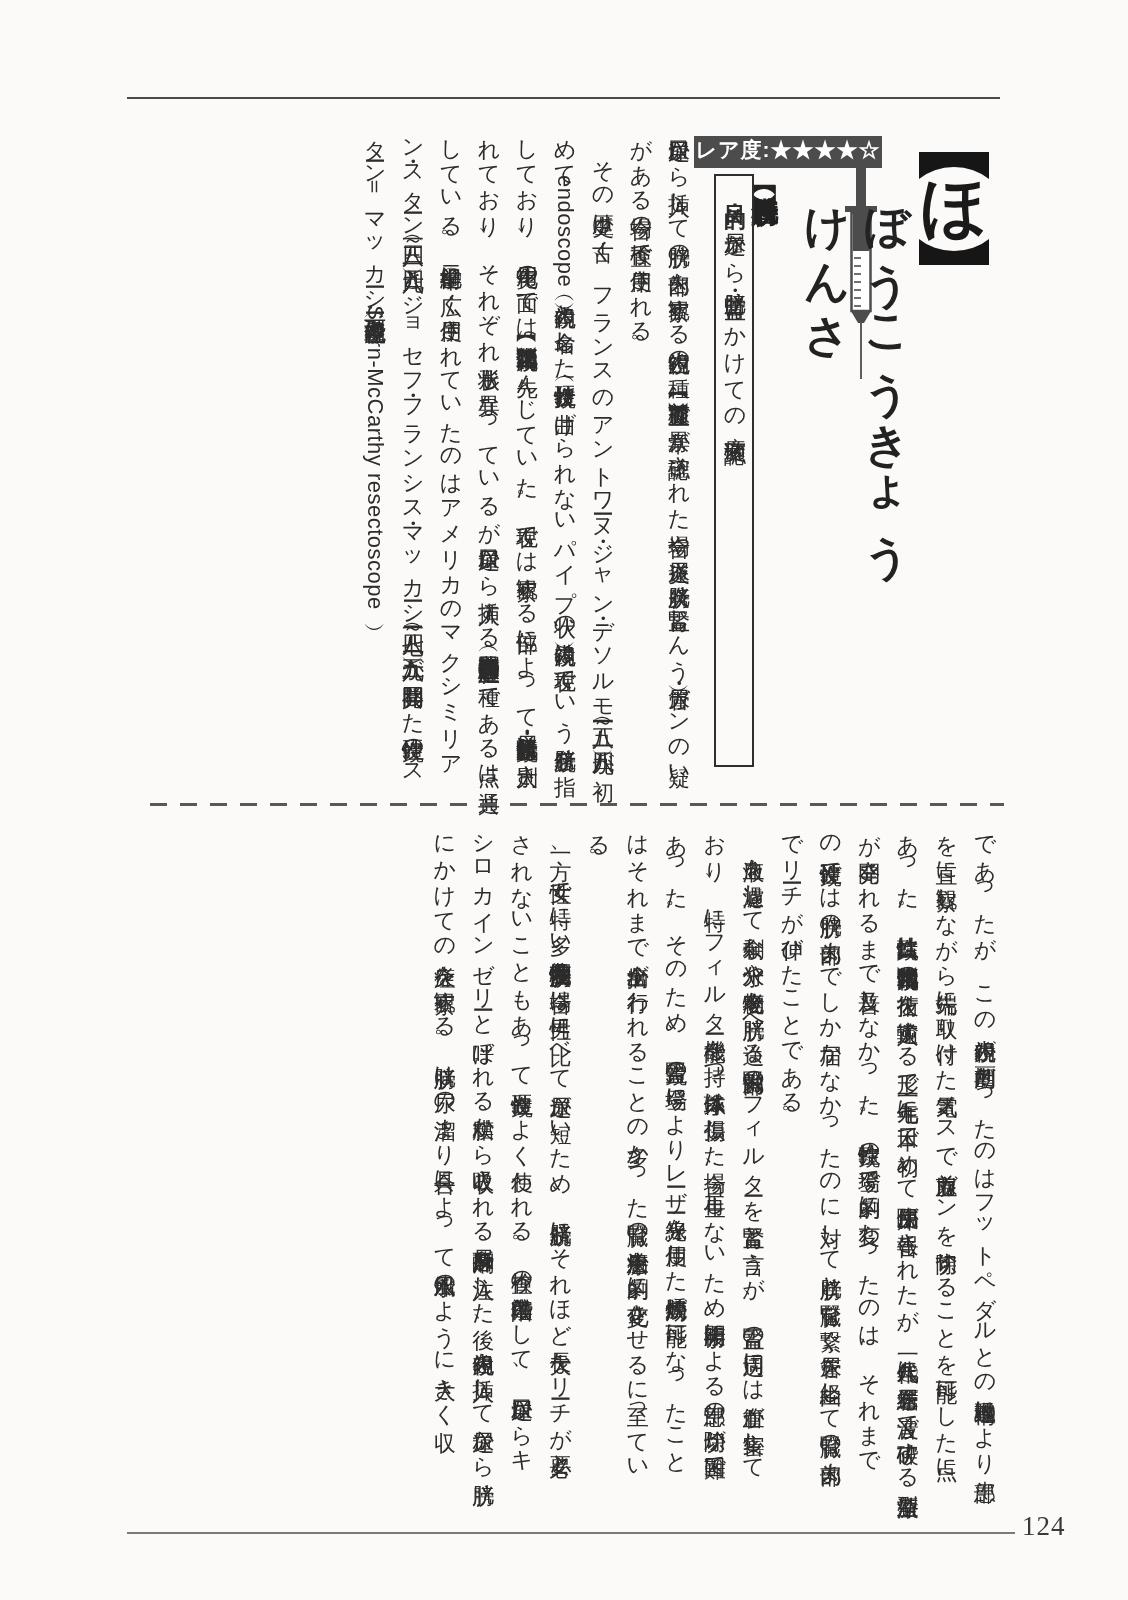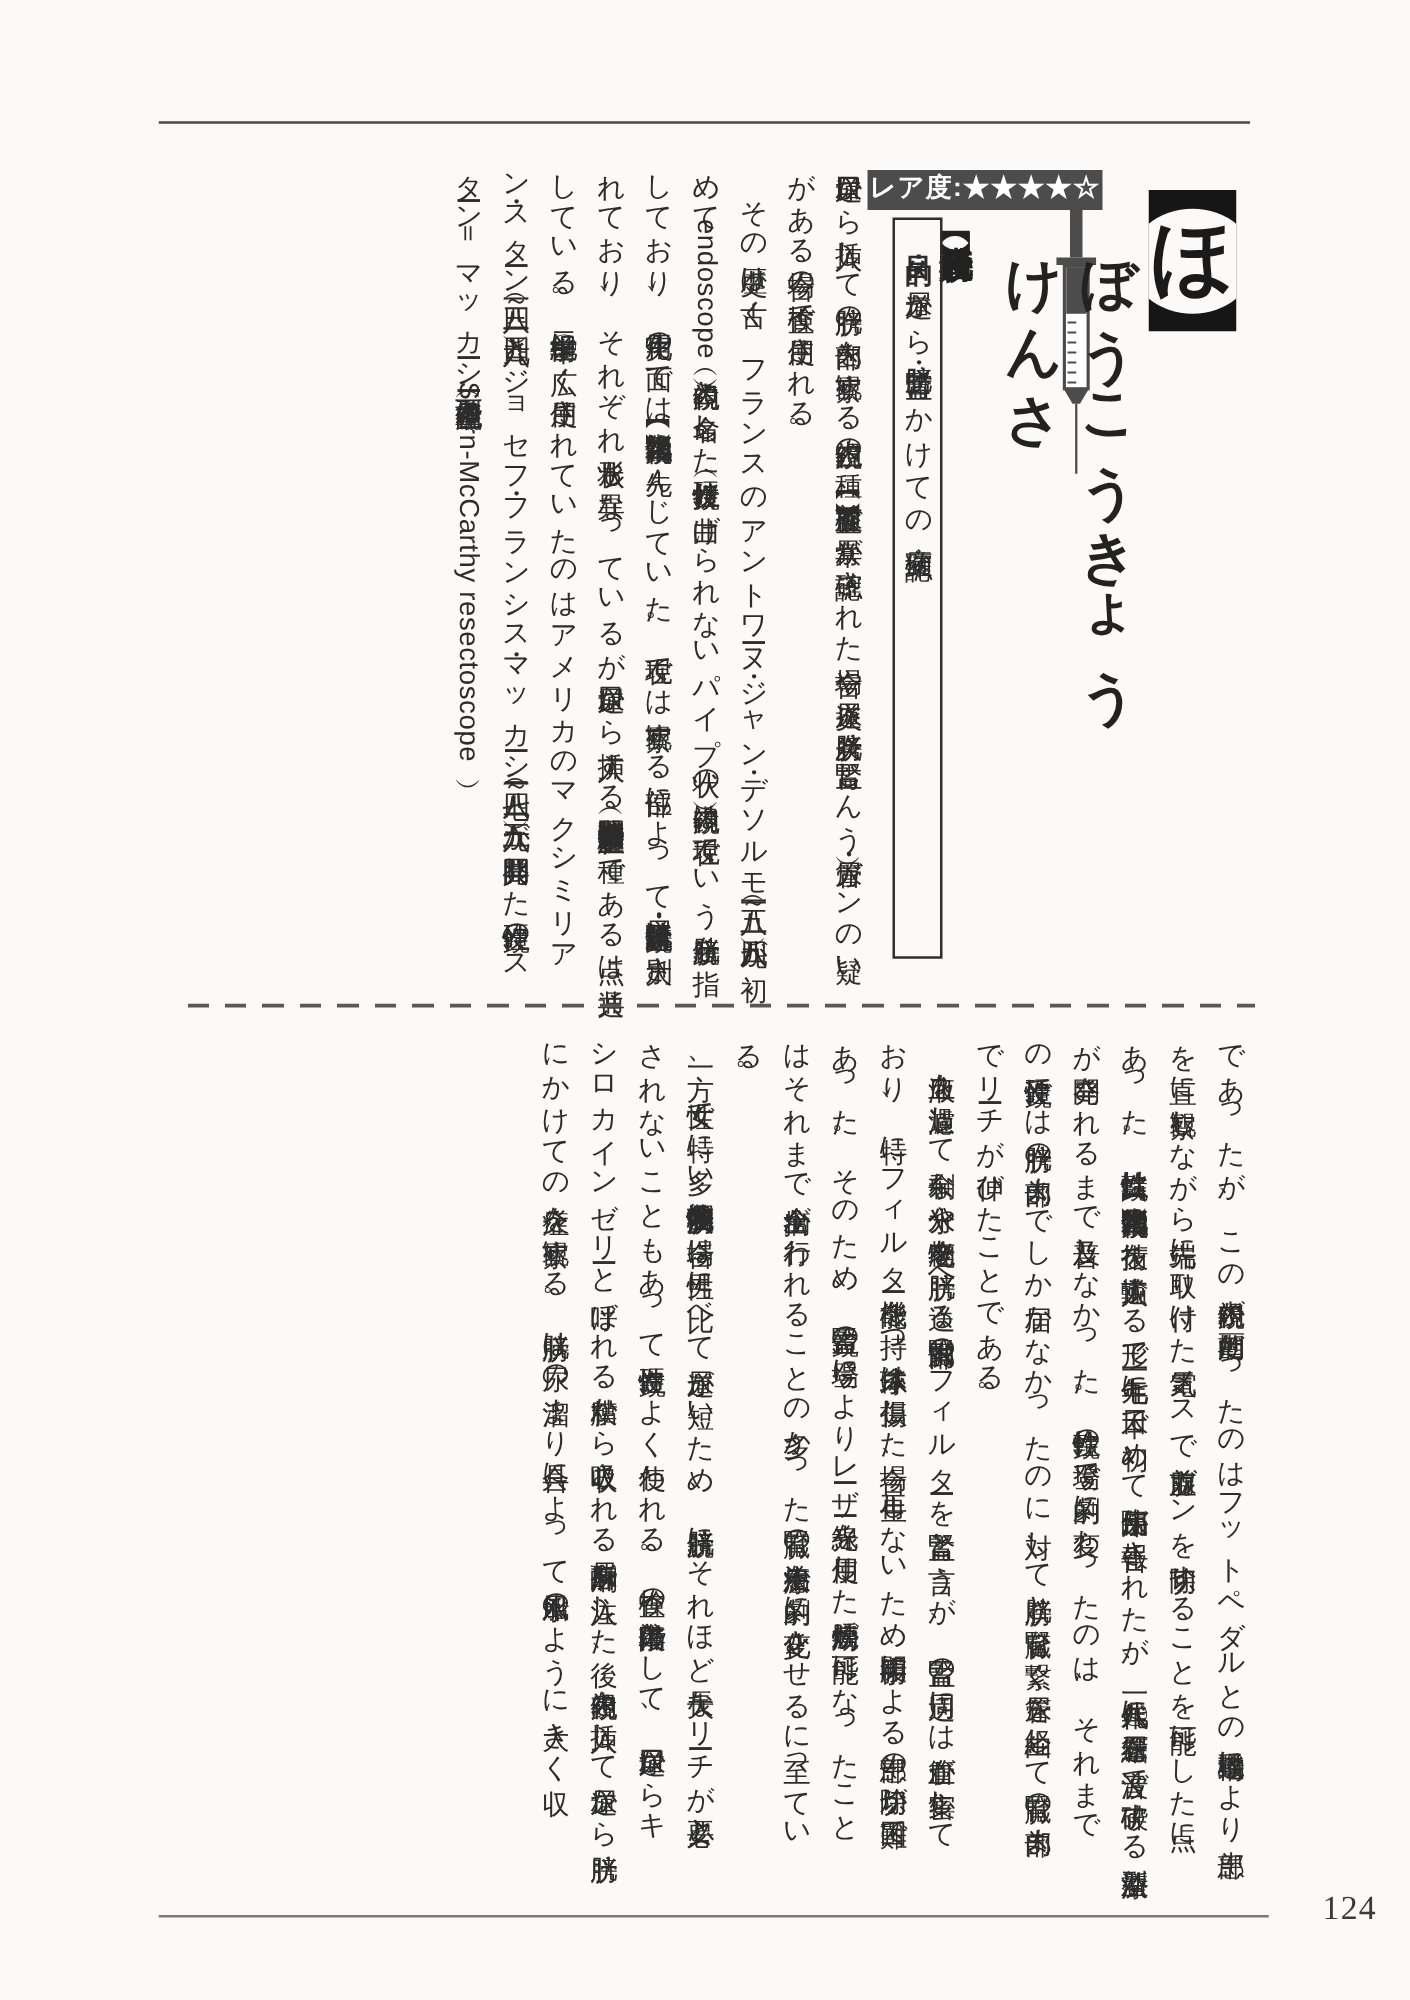--- a/index.html
+++ b/index.html
@@ -8,21 +8,21 @@
     width:1128px;height:1600px;
     background:#fbfaf8;
     overflow:hidden;
     font-family:"Liberation Sans", sans-serif;
     color:#2c2c2c;
   }
   
   .top-rule{position:absolute;left:127px;top:97px;width:873px;height:2px;background:#4a4a4a;}
   .bottom-rule{position:absolute;left:127px;top:1532px;width:888px;height:2px;background:#7a7a7a;}
   .page-number{
-    position:absolute;left:1058px;top:1511px;
+    position:absolute;left:1022px;top:1511px;
     font-family:"Liberation Serif", serif;
     font-size:27px;color:#3a3a3a;letter-spacing:1px;
   }
   
   .section-block{
     position:absolute;left:919px;top:152px;width:70px;height:113px;
     background:#161616;overflow:hidden;
   }
   .section-block::before{
     content:"";position:absolute;left:50%;top:50%;

